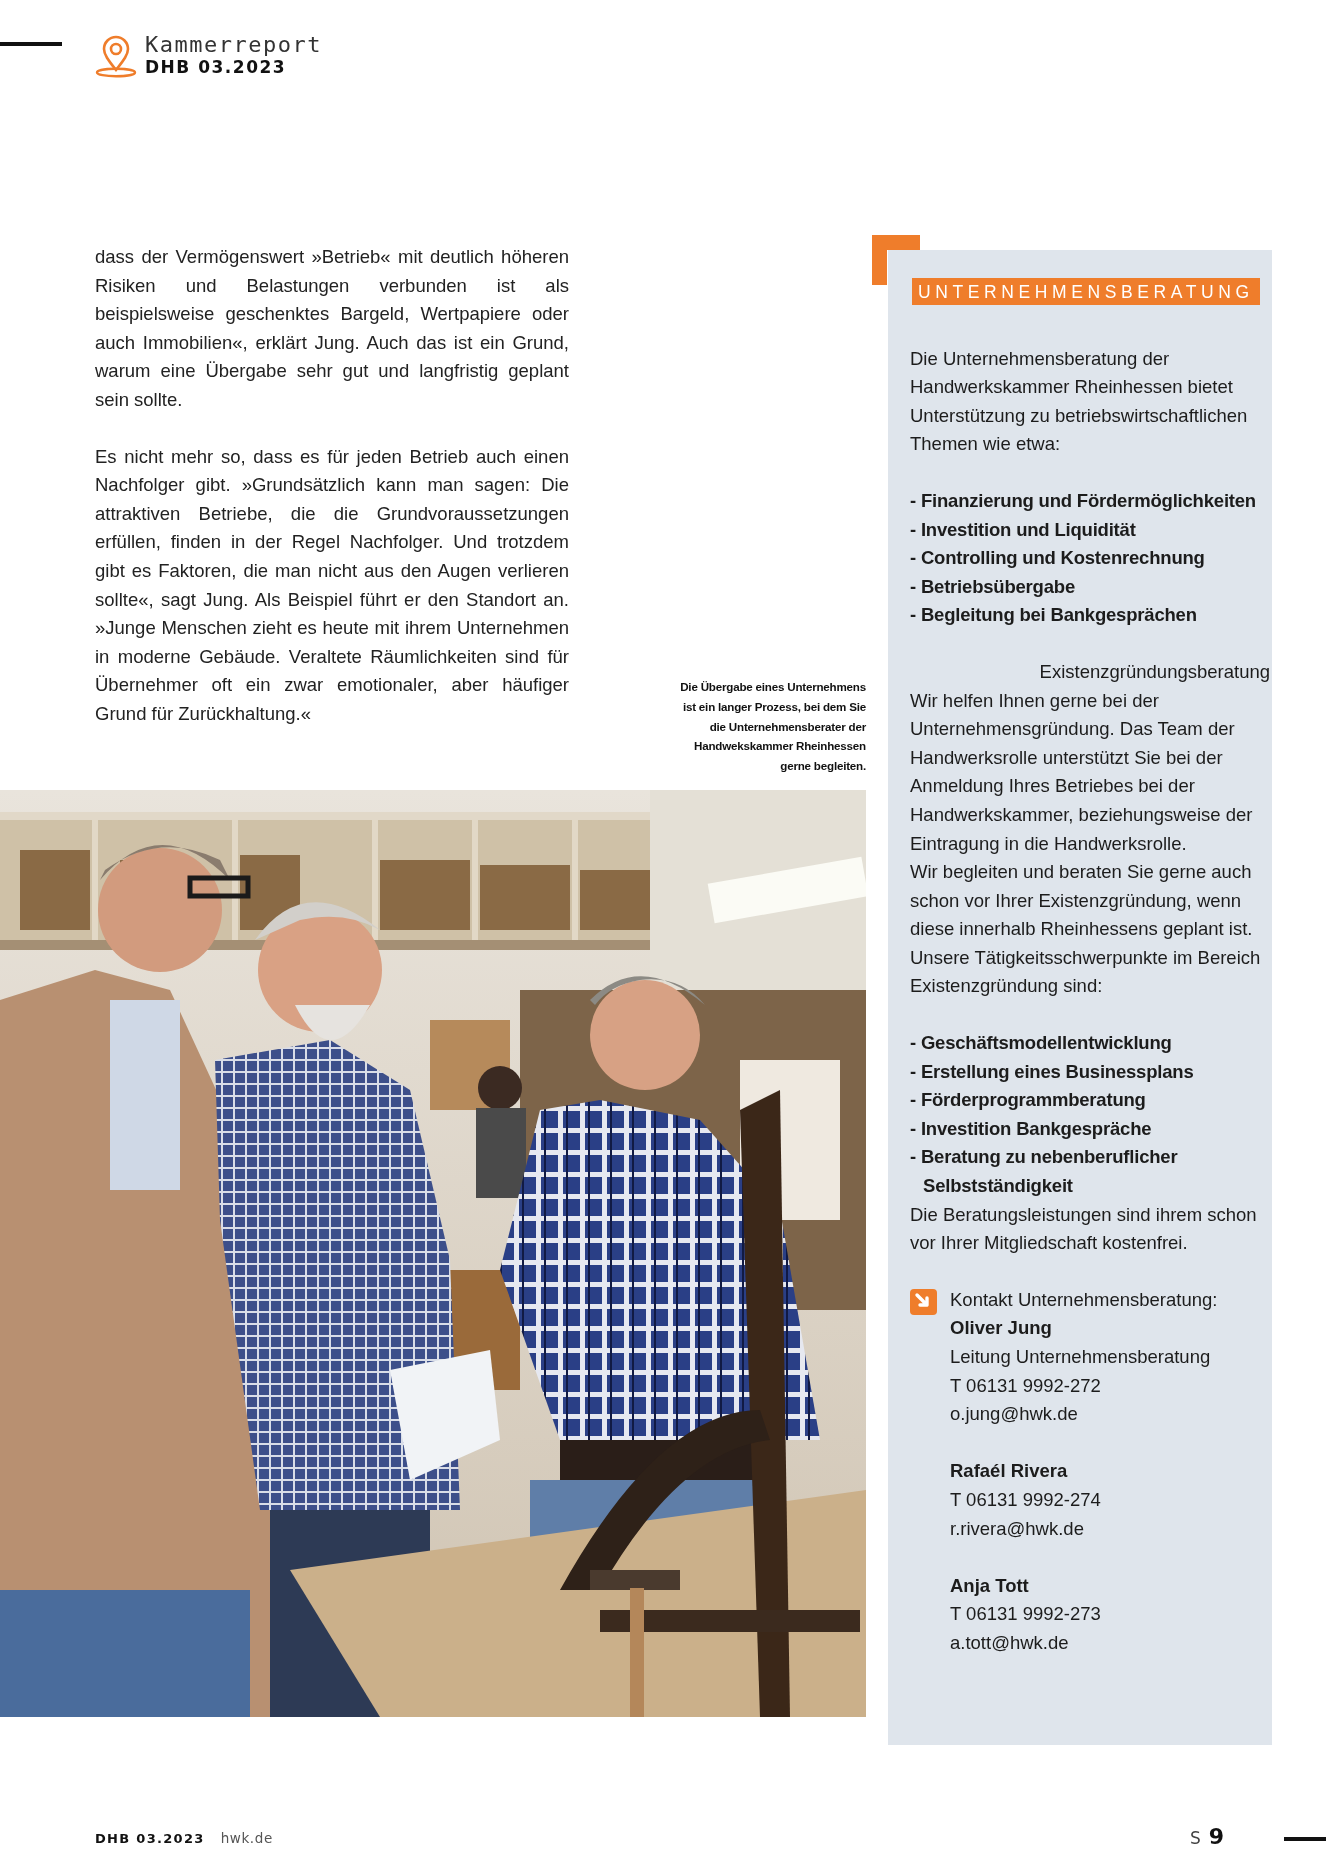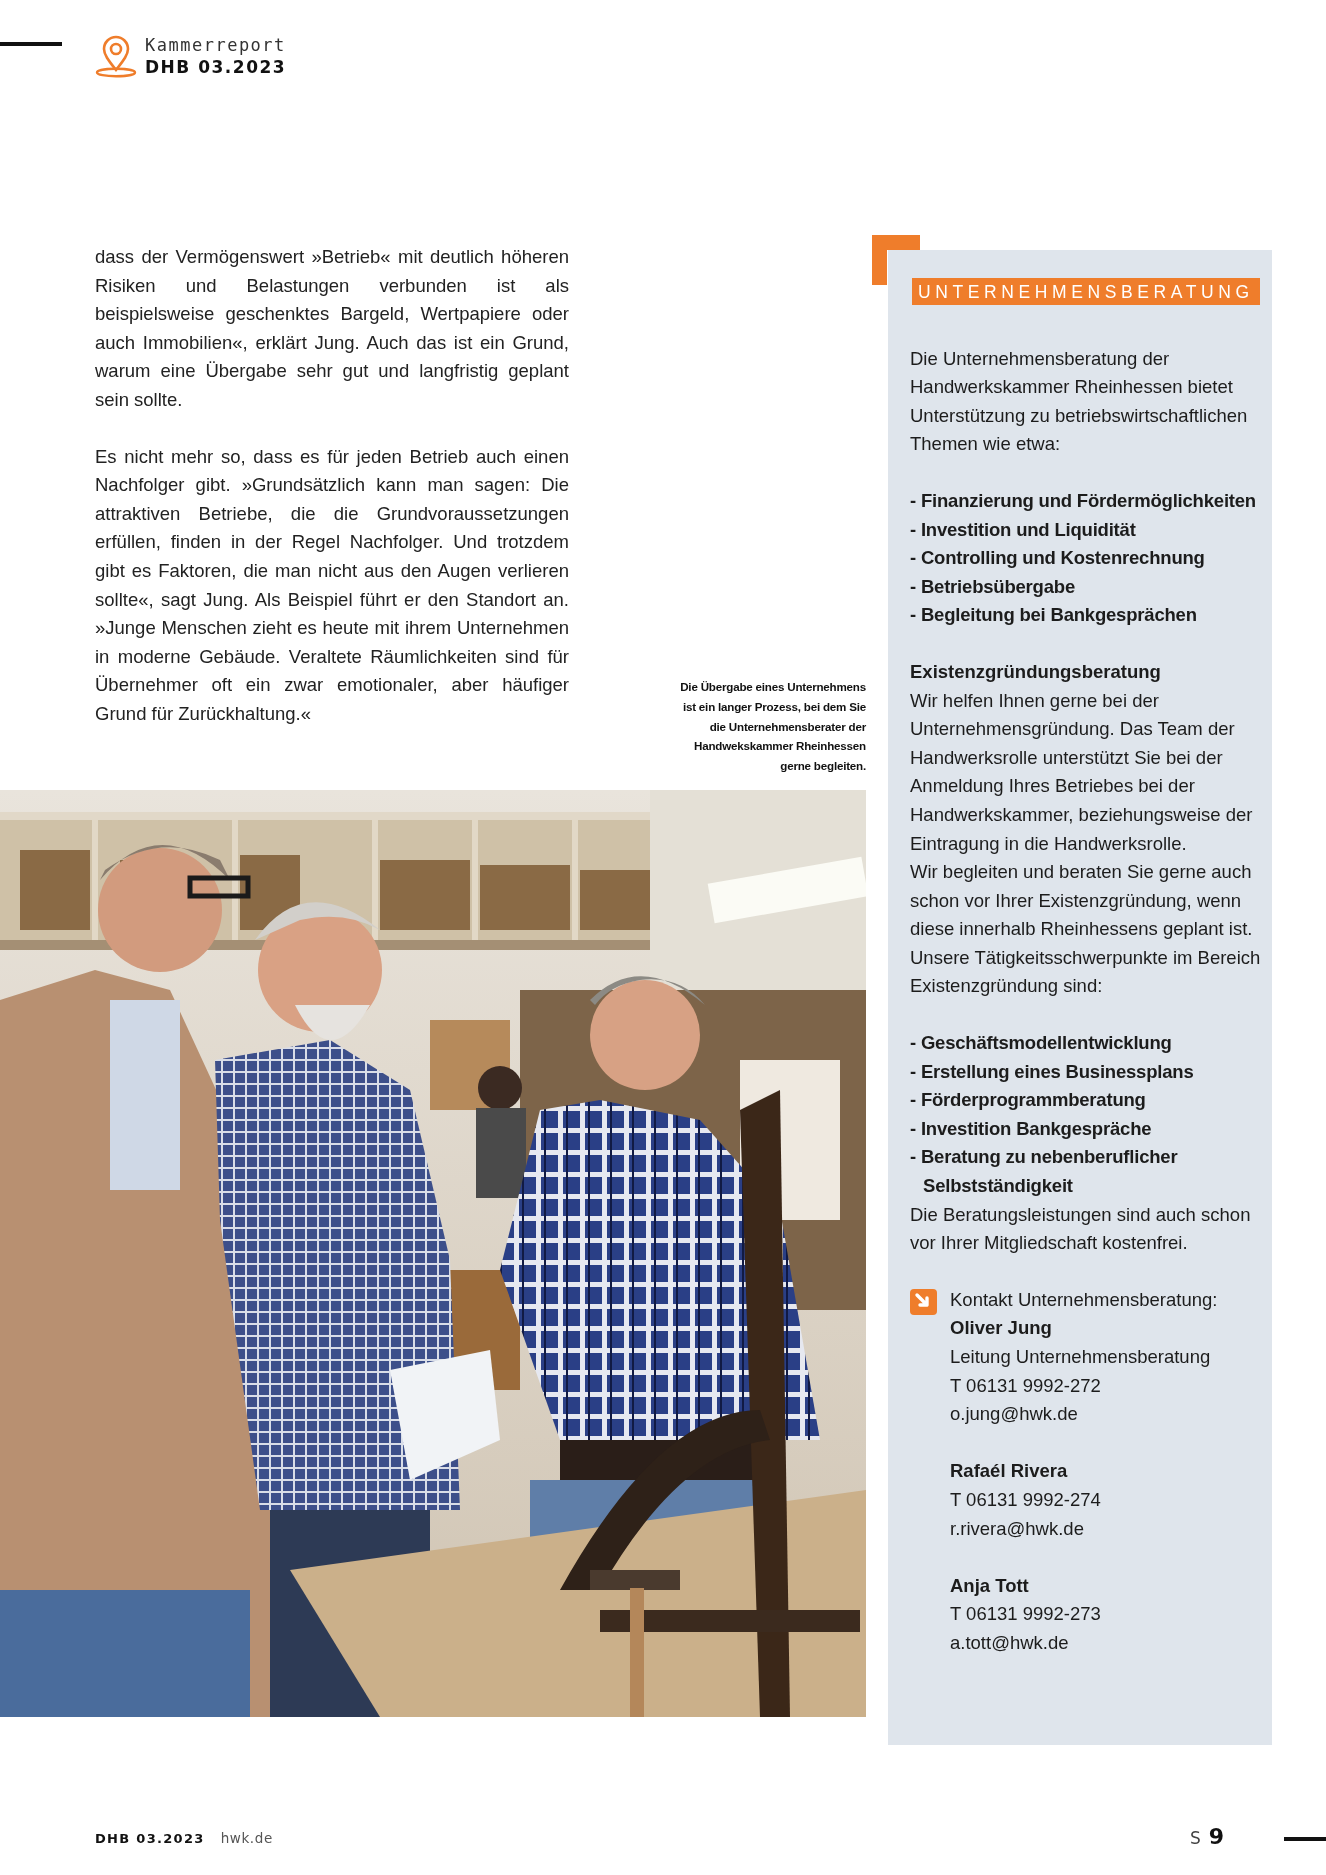--- a/index.html
+++ b/index.html
@@ -4,21 +4,21 @@
 <style>
   * { box-sizing: border-box; margin: 0; padding: 0; }
   html, body { width: 1326px; height: 1875px; background: #ffffff; overflow: hidden; }
   body { position: relative; font-family: "Liberation Sans", sans-serif; color: #1a1a1a; }
 
   
   .top-rule { position: absolute; left: 0; top: 42px; width: 62px; height: 4px; background: #111; }
   .header { position: absolute; left: 95px; top: 34px; display: flex; align-items: flex-start; }
   .pin-icon { width: 42px; height: 46px; margin-right: 8px; }
   .header-text { display: flex; flex-direction: column; }
-  .kicker { font-family: "DejaVu Sans Mono", monospace; font-size: 17px; letter-spacing: 1.5px; color: #333; line-height: 22px; }
+  .kicker { font-family: "DejaVu Sans Mono", monospace; font-size: 22px; letter-spacing: 1.5px; color: #333; line-height: 22px; }
   .issue { font-family: "DejaVu Sans", sans-serif; font-weight: bold; font-size: 17px; letter-spacing: 1.5px; color: #111; line-height: 22px; }
 
   
   .body-col { position: absolute; left: 95px; top: 243px; width: 474px; font-family: "Liberation Sans", sans-serif; font-size: 18.5px; line-height: 28.6px; color: #222; text-align: justify; }
   .body-col p { margin-bottom: 28px; }
 
   
   .caption { position: absolute; left: 680px; top: 677px; width: 186px; text-align: right; font-family: "Liberation Sans", sans-serif; font-weight: bold; font-size: 11.6px; line-height: 19.8px; color: #111; letter-spacing: -0.2px; }
 
   
@@ -28,21 +28,21 @@
   
   .box-bracket { position: absolute; left: 872px; top: 235px; width: 48px; height: 50px; }
   .box-bracket .h { position: absolute; left: 0; top: 0; width: 48px; height: 15px; background: #ef7d2b; }
   .box-bracket .v { position: absolute; left: 0; top: 0; width: 15px; height: 50px; background: #ef7d2b; }
   .sidebar { position: absolute; left: 888px; top: 250px; width: 384px; height: 1495px; background: #dfe5ec; }
   .sidebar-inner { position: absolute; left: 22px; top: 28px; width: 360px; font-family: "Liberation Sans", sans-serif; font-size: 18.5px; line-height: 28.6px; color: #1c1c1c; }
   .box-title { display: inline-block; background: #ef7d2b; color: #fff; font-size: 17.5px; letter-spacing: 4.6px; padding: 1px 6px 0 6px; line-height: 26px; margin-left: 2px; }
   .intro { margin-top: 38px; }
   .list { list-style: none; margin-top: 28px; }
   .list li { font-weight: bold; padding-left: 13px; text-indent: -13px; letter-spacing: -0.2px; }
-  .sub-head { font-weight: bold; margin-top: 28px; }
+  .sub-head { font-weight: normal; margin-top: 28px; text-align: right; }
   .contact { position: relative; margin-top: 28px; padding-left: 40px; }
   .arrow-icon { position: absolute; left: 0; top: 3px; width: 27px; height: 26px; background: #ef7d2b; border-radius: 4px; }
   .contact .name { font-weight: bold; }
   .contact .gap { height: 28.6px; }
 
   
   .footer { position: absolute; left: 95px; top: 1830px; display: flex; align-items: baseline; }
   .footer-issue { font-family: "DejaVu Sans", sans-serif; font-weight: bold; font-size: 13px; letter-spacing: 1.3px; color: #111; }
   .footer-site { font-family: "DejaVu Sans", sans-serif; font-size: 13.5px; letter-spacing: 0.6px; color: #555; margin-left: 16px; }
   .page-num { position: absolute; left: 1190px; top: 1824px; display: flex; align-items: baseline; }
@@ -174,21 +174,21 @@
     <p class="sub-head">Existenzgründungsberatung</p>
     <p>Wir helfen Ihnen gerne bei der Unternehmensgründung. Das Team der Handwerksrolle unterstützt Sie bei der Anmeldung Ihres Betriebes bei der Handwerkskammer, beziehungsweise der Eintragung in die Handwerksrolle.</p>
     <p>Wir begleiten und beraten Sie gerne auch schon vor Ihrer Existenzgründung, wenn diese innerhalb Rheinhessens geplant ist. Unsere Tätigkeitsschwerpunkte im Bereich Existenzgründung sind:</p>
     <ul class="list">
       <li>- Geschäftsmodellentwicklung</li>
       <li>- Erstellung eines Businessplans</li>
       <li>- Förderprogrammberatung</li>
       <li>- Investition Bankgespräche</li>
       <li>- Beratung zu nebenberuflicher Selbstständigkeit</li>
     </ul>
-    <p>Die Beratungsleistungen sind auch schon vor Ihrer Mitgliedschaft kostenfrei.</p>
+    <p>Die Beratungsleistungen sind ihrem schon vor Ihrer Mitgliedschaft kostenfrei.</p>
 
     <div class="contact">
       <span class="arrow-icon">
         <svg width="27" height="26" viewBox="0 0 27 26">
             <path d="M7 6 L17 16 M17 9 L17 16 L10 16" stroke="#fff" stroke-width="3.4" fill="none" stroke-linecap="round" stroke-linejoin="round"></path>
           </svg>
       </span>
       <div>Kontakt Unternehmensberatung:</div>
 
       <div class="name">Oliver Jung</div>

